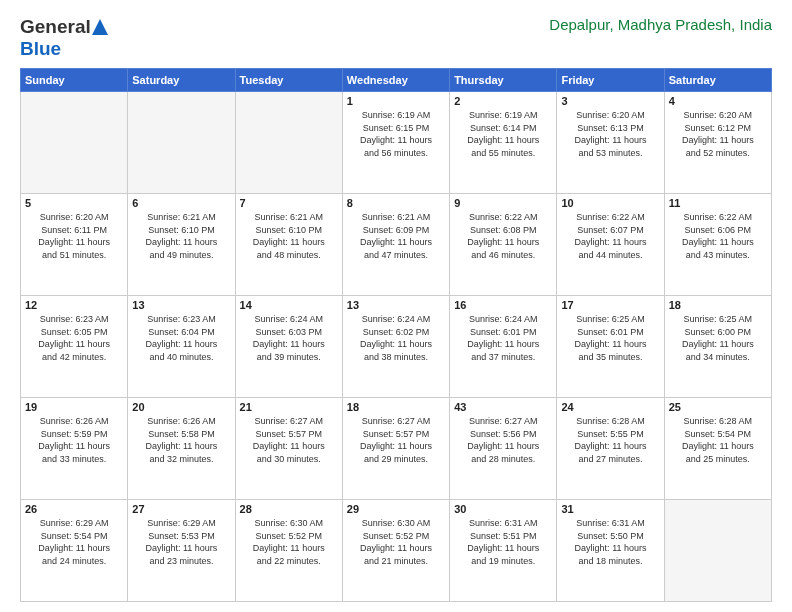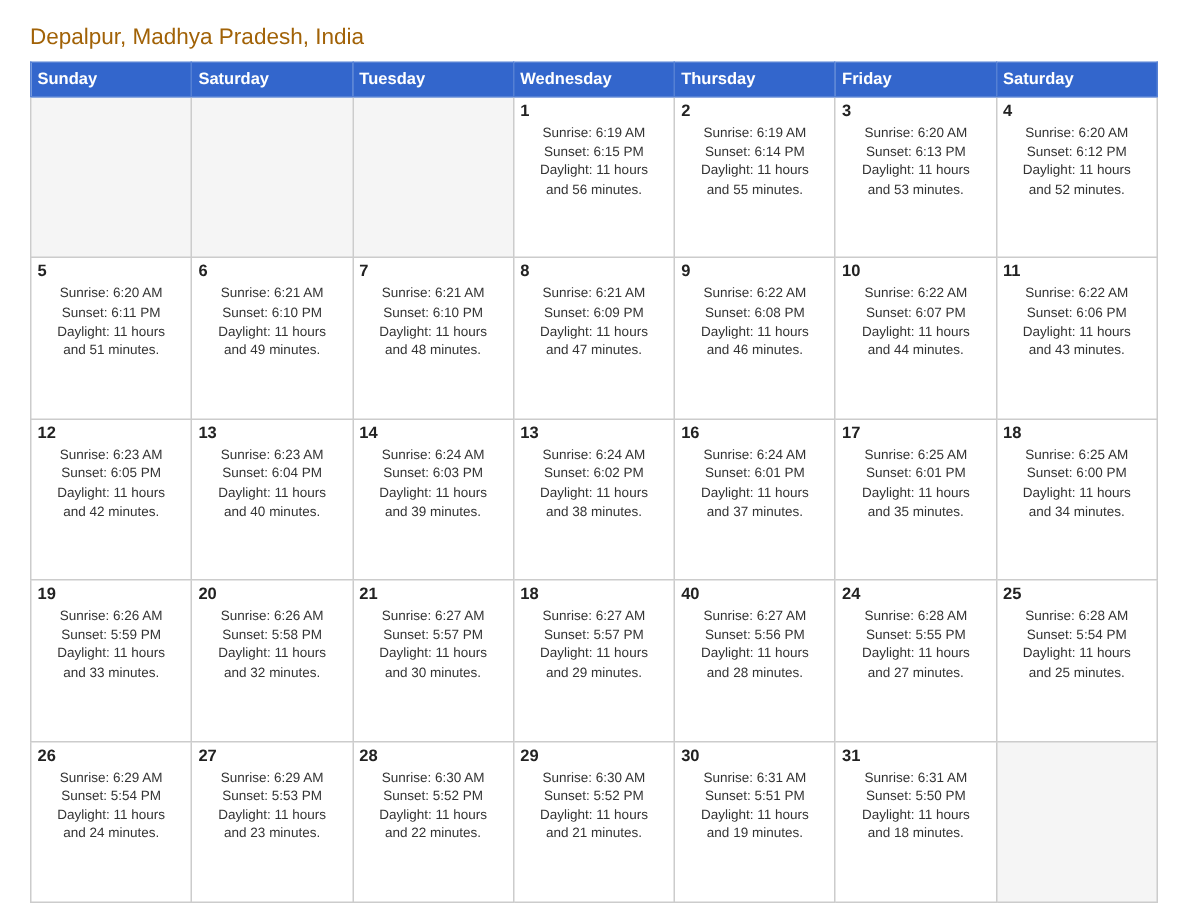--- a/index.html
+++ b/index.html
@@ -31,21 +31,21 @@
     .title-block {
       text-align: right;
     }
     .title-block h1 {
       font-size: 32px;
       font-weight: bold;
       color: #222;
     }
     .title-block h2 {
       font-size: 15px;
-      color: #a16207;
+      color: #15803d;
       font-weight: normal;
     }
     .calendar {
       flex: 1;
       border: 1px solid #ccc;
       border-collapse: collapse;
       width: 100%;
       table-layout: fixed;
     }
     .calendar th {
@@ -97,20 +97,31 @@
       font-size: 19px;
       font-weight: bold;
       color: #1565c0;
     }
   </style>
 </head>
 <body>
 
 <div class="page">
   <div class="header">
+    <div class="logo">
+      <div class="logo-row">
+        <span class="logo-general">General</span>
+        <svg width="16" height="16" viewBox="0 0 16 16" style="margin-left:1px;vertical-align:middle;">
+          <polygon points="8,0 16,16 0,16" fill="#1565c0"></polygon>
+        </svg>
+      </div>
+      <div>
+        <span class="logo-blue-part">Blue</span>
+      </div>
+    </div>
     <div class="title-block">
       <h2>Depalpur, Madhya Pradesh, India</h2>
     </div>
   </div>
 
   <table class="calendar">
     <thead>
       <tr>
         <th>Sunday</th>
         <th>Saturday</th>
@@ -280,21 +291,21 @@
 and 30 minutes.</div>
           </td>
           <td>
             <span class="day-num">18</span>
             <div class="day-info" style="white-space: pre-line;">Sunrise: 6:27 AM
 Sunset: 5:57 PM
 Daylight: 11 hours
 and 29 minutes.</div>
           </td>
           <td>
-            <span class="day-num">40</span>
+            <span class="day-num">43</span>
             <div class="day-info" style="white-space: pre-line;">Sunrise: 6:27 AM
 Sunset: 5:56 PM
 Daylight: 11 hours
 and 28 minutes.</div>
           </td>
           <td>
             <span class="day-num">24</span>
             <div class="day-info" style="white-space: pre-line;">Sunrise: 6:28 AM
 Sunset: 5:55 PM
 Daylight: 11 hours

